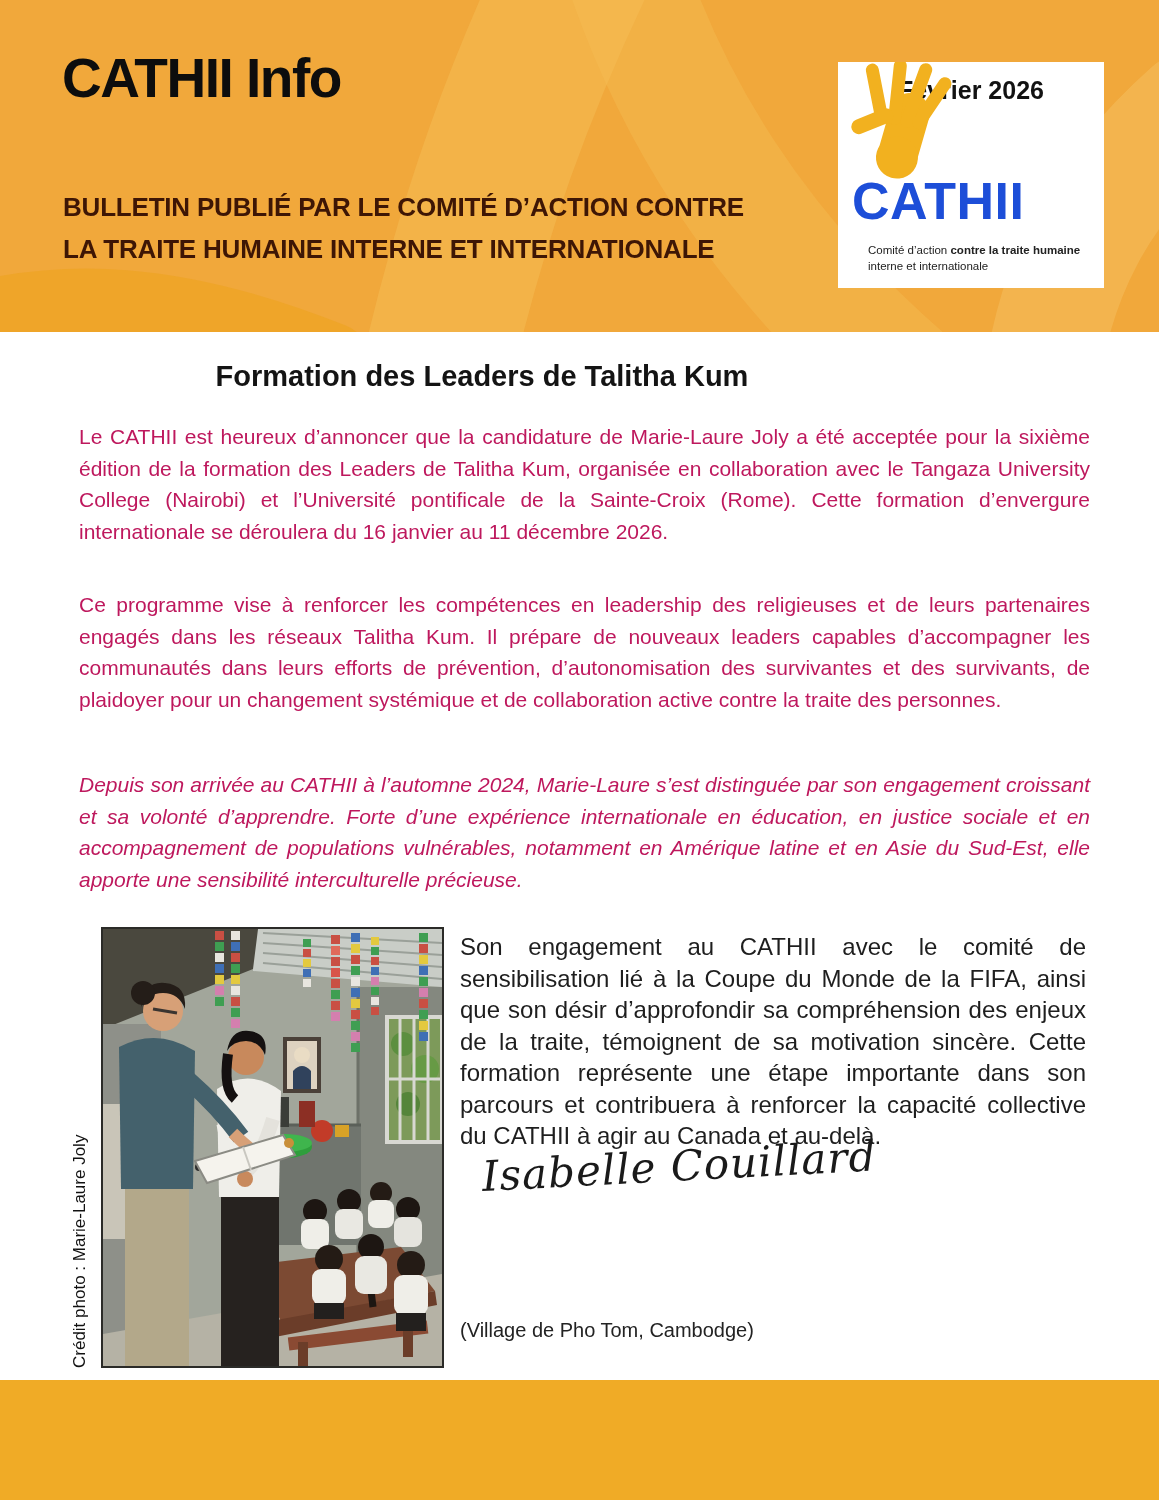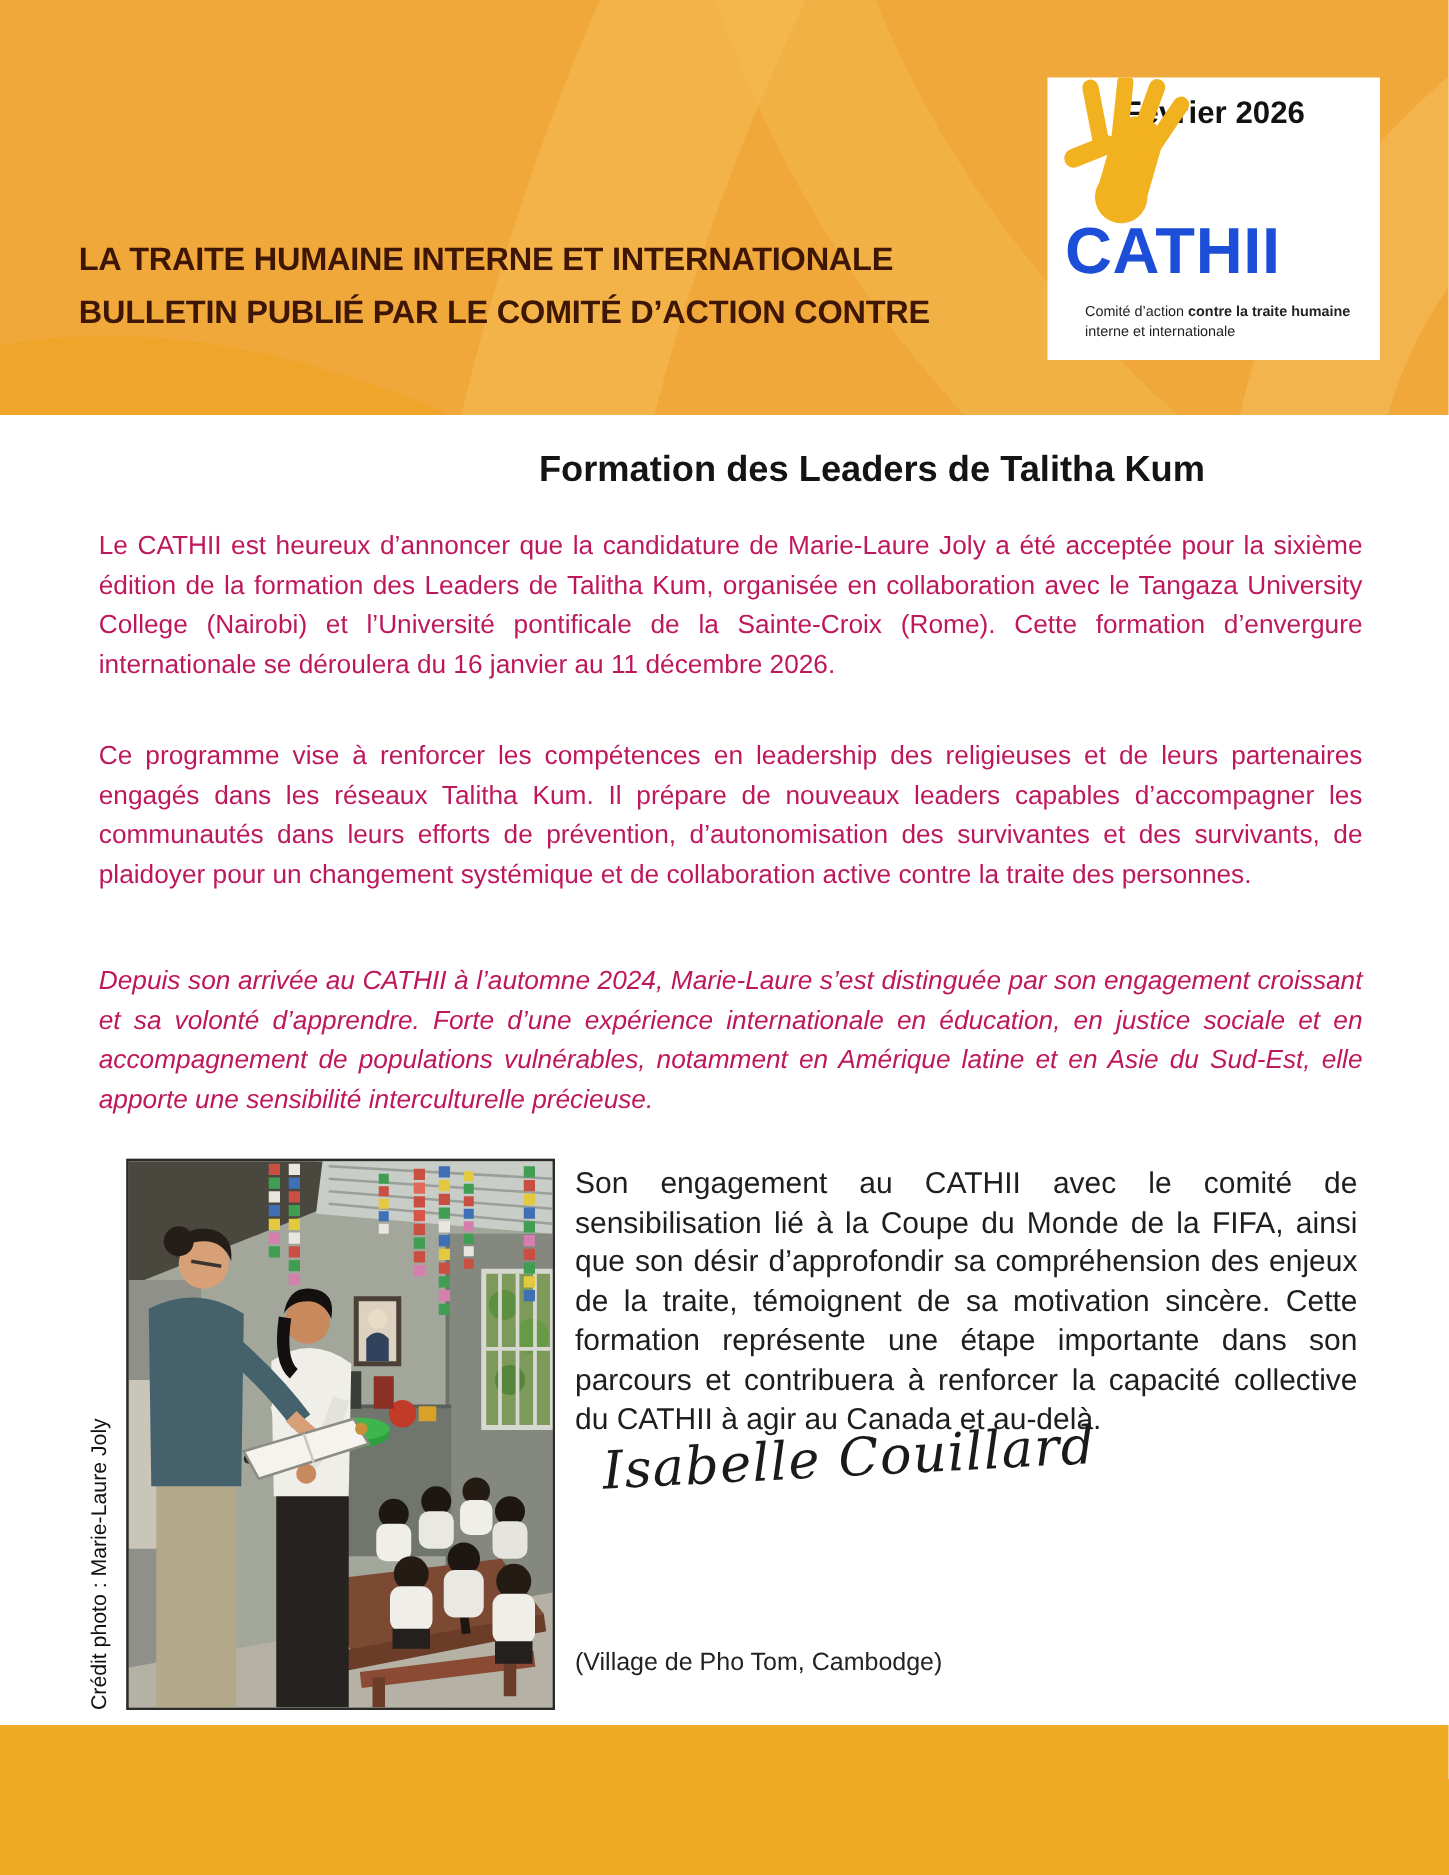--- a/index.html
+++ b/index.html
@@ -19,21 +19,21 @@
   .logo-box { position:absolute; left:838px; top:62px; width:266px; height:226px; background:#ffffff; }
   .issue-date { position:absolute; left:0; top:14px; width:100%; text-align:center;
     font-size:25px; font-weight:bold; color:#121212; }
   .logo-hand { position:absolute; left:112px; top:52px; }
   .logo-name { position:absolute; left:14px; top:109px; font-size:52px; font-weight:bold;
     color:#1d4ed8; letter-spacing:0.5px; }
   .logo-tagline { position:absolute; left:30px; top:181px; font-size:11.5px; line-height:15.5px;
     color:#222; white-space:nowrap; }
   .logo-tagline b { font-weight:bold;margin-top:32px; }
   
-  .article-title { position:absolute; left:0; top:360px; width:964px; text-align:right;
+  .article-title { position:absolute; left:0; top:360px; width:964px; text-align:center;
     font-size:29px; font-weight:bold; color:#141414; }
   .body-par { position:absolute; left:79px; width:1011px; font-size:21px; line-height:31.5px;
     text-align:justify; color:#be185d; }
   #par1 { top:421px; } #par2 { top:589px; } #par3 { top:769px;font-style:italic; }
   .column-par { position:absolute; left:460px; top:931px; width:626px; font-size:24px;
     line-height:31.5px; text-align:justify; color:#1e1e1e; }
   .signature { position:absolute; left:482px; top:1152px; font-family:"DejaVu Serif", serif;
     font-style:italic; font-size:42px; color:#1a1a1a; transform:rotate(-3deg);
     transform-origin:0 50%; letter-spacing:1px; }
   .photo-frame { position:absolute; left:101px; top:927px; width:343px; height:441px;
@@ -49,23 +49,24 @@
 </head>
 <body>
 
 <div class="header-band">
   <svg width="1159" height="332" viewBox="0 0 1159 332">
     <path d="M600,-80 C520,80 470,220 430,400" stroke="#F5BD56" stroke-width="150" opacity="0.50" fill="none" stroke-linecap="round"></path>
     <path d="M610,-80 C660,100 760,260 930,400" stroke="#F5BD56" stroke-width="120" opacity="0.40" fill="none" stroke-linecap="round"></path>
     <path d="M1190,110 C1100,190 1055,275 1040,390" stroke="#F6C466" stroke-width="115" opacity="0.45" fill="none" stroke-linecap="round"></path>
     <path d="M-60,335 C60,295 180,305 330,365" stroke="#ECA21C" stroke-width="85" opacity="0.55" fill="none" stroke-linecap="round"></path>
   </svg>
+  <div class="header-title">CATHII Info</div>
   <div class="header-subtitle">
+    <div>BULLETIN PUBLIÉ PAR LE COMITÉ D’ACTION CONTRE</div>
     <div>LA TRAITE HUMAINE INTERNE ET INTERNATIONALE</div>
-    <div>BULLETIN PUBLIÉ PAR LE COMITÉ D’ACTION CONTRE</div>
   </div>
 
   <div class="logo-box">
     <div class="issue-date">Février 2026</div>
     <svg class="logo-hand" width="125" height="150" viewBox="0 0 125 150">
       <g fill="#F2B11F" transform="rotate(16 62 85)">
         <rect x="42" y="30" width="40" height="78" rx="19"></rect>
         <circle cx="62" cy="96" r="21"></circle>
         <rect x="18" y="10" width="13" height="58" rx="6.5" transform="rotate(-27 24 39)"></rect>
         <rect x="38" y="0" width="13" height="66" rx="6.5" transform="rotate(-10 44 33)"></rect>

